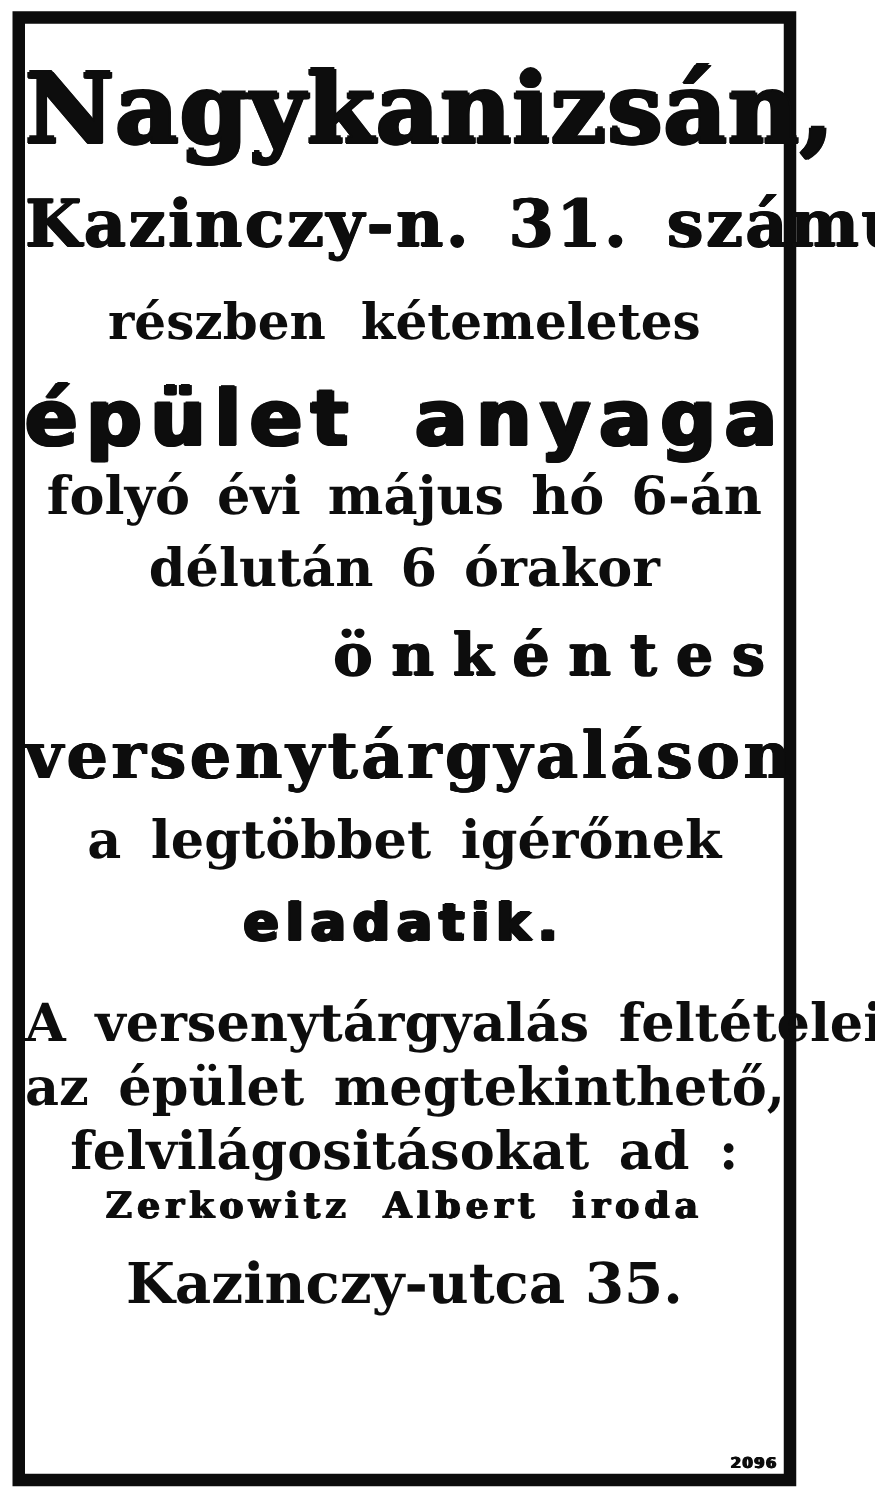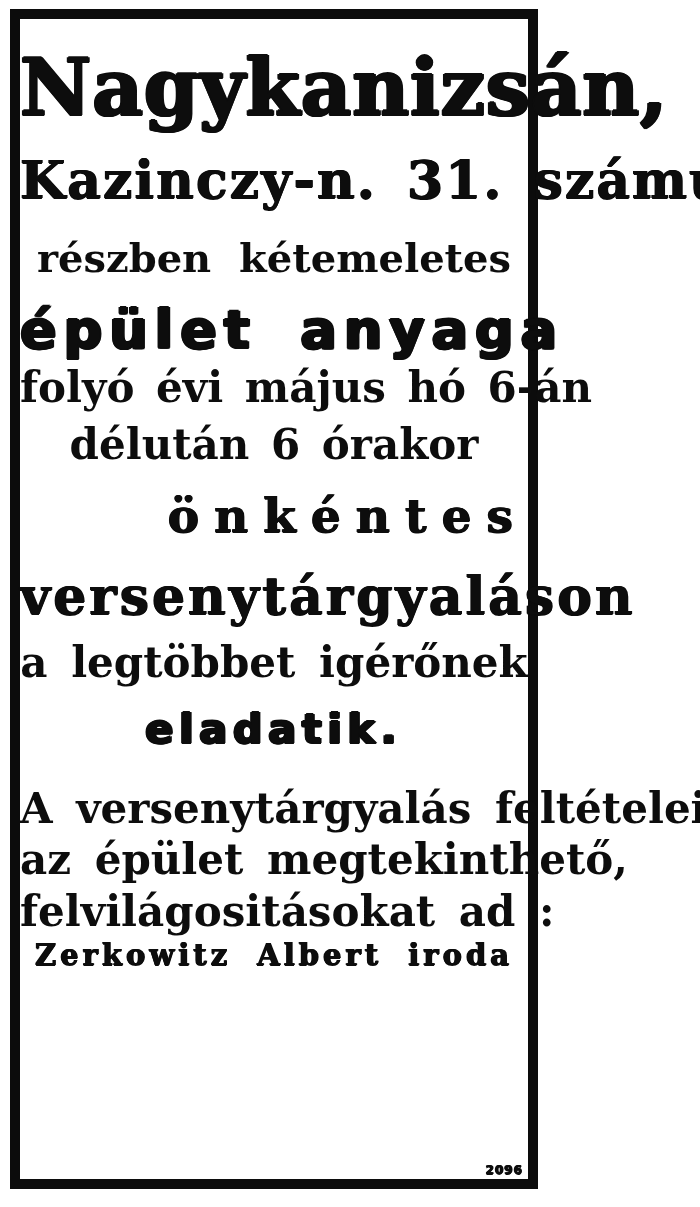--- a/index.html
+++ b/index.html
@@ -13,21 +13,21 @@
   .page {
     position: relative;
     width: 700px;
     height: 1207px;
     background: #ffffff;
   }
   .frame {
     position: absolute;
     left: 10px;
     top: 9px;
-    width: 528px;
+    width: 627px;
     height: 1180px;
     box-sizing: border-box;
     border: 10px solid #0c0c0c;
     background: #ffffff;
   }
   .t {
     font-family: "DejaVu Serif", serif;
     font-weight: bold;
     color: #0d0d0d;
     text-align: center;
@@ -37,21 +37,21 @@
     font-family: "DejaVu Sans", sans-serif;
   }
   
   .ink1 { text-shadow: 0.7px 0 currentColor, -0.7px 0 currentColor, 0 0.7px currentColor; }
   .ink2 { text-shadow: 1.6px 0 currentColor, -1.6px 0 currentColor, 0 1.1px currentColor,
                        0 -1.1px currentColor, 1.1px 1.1px currentColor, -1.1px 1.1px currentColor; }
 
   .l-city     { margin-top: 25px; font-size: 78px; line-height: 1.12; letter-spacing: 1px; }
   .l-addr     { margin-top: 19px; font-size: 52px; line-height: 1.15; letter-spacing: 2px; word-spacing: 10px; }
   .l-desc     { margin-top: 24px; font-size: 40px; line-height: 1.2;  word-spacing: 14px; }
-  .l-subject  { margin-top: 16px; font-size: 54px; line-height: 1.18; letter-spacing: 7px; word-spacing: 18px; }
+  .l-subject  { margin-top: 16px; font-size: 62px; line-height: 1.18; letter-spacing: 7px; word-spacing: 18px; }
   .l-date     { font-size: 42px; line-height: 1.25; word-spacing: 7px; }
   .l-time     { margin-top: 5px;  font-size: 42px; line-height: 1.25; word-spacing: 7px; }
   .l-auction1 { margin-top: 13px; font-size: 47px; line-height: 1.3;  letter-spacing: 15px; text-align: right; }
   .l-auction2 { margin-top: 17px; font-size: 52px; line-height: 1.25; letter-spacing: 3px; }
   .l-bidder   { margin-top: 9px; font-size: 42px; line-height: 1.26; word-spacing: 9px; }
   .l-sale     { margin-top: 15px; font-size: 41px; line-height: 1.18; letter-spacing: 6px; }
   .l-info     { font-size: 42px; line-height: 1.22; word-spacing: 9px; }
   .l-info-1   { margin-top: 30px; }
   .l-office   { font-size: 29px; line-height: 1.25; letter-spacing: 4px; word-spacing: 12px; }
   .l-office-addr { margin-top: 16px; font-size: 45px; line-height: 1.25; }
@@ -91,17 +91,18 @@
     <div class="t fat ink2 l-sale">eladatik.</div>
 
     <div class="t l-info l-info-1">A versenytárgyalás feltételei,</div>
 
     <div class="t l-info">az épület megtekinthető,</div>
 
     <div class="t l-info">felvilágositásokat ad :</div>
 
     <div class="t ink1 l-office">Zerkowitz Albert iroda</div>
 
+    <div class="t l-office-addr">Kazinczy-utca 35.</div>
 
     <div class="t fat ink1 ref">2096</div>
 
   </div>
 </div>
 
 </body></html>

